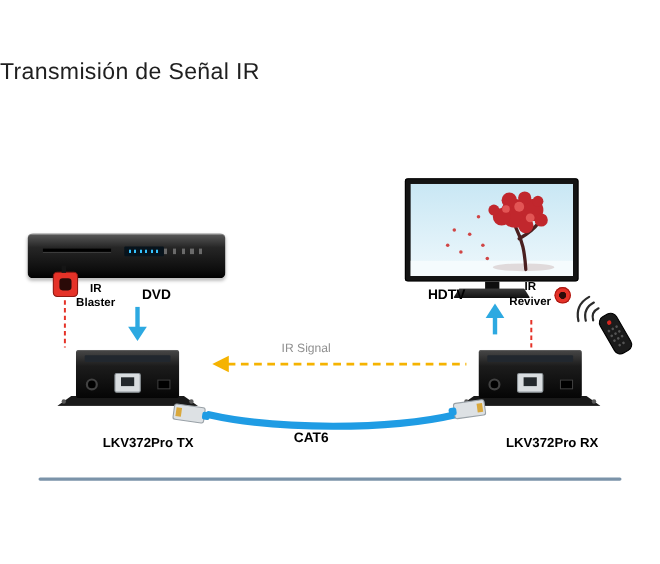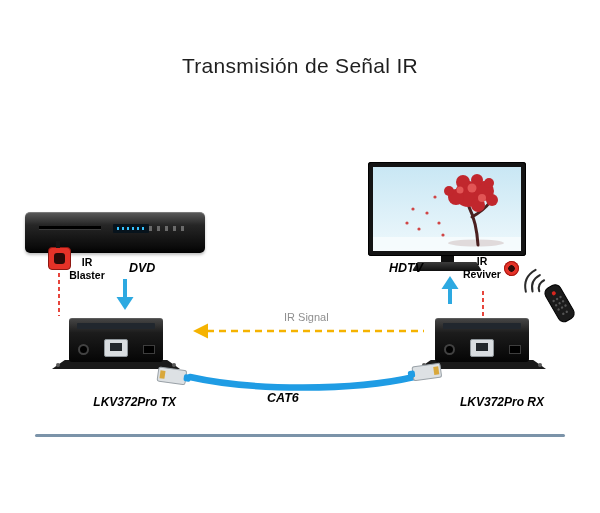--- a/index.html
+++ b/index.html
@@ -1,28 +1,28 @@
 <!DOCTYPE html>
 <html style="--arrow-blue: #2da9e1; --ir-signal-yellow: #f5b301; --ir-red: #e53228; --cable-blue: #1f9ce4; --tree-red: #c1272d; --divider: #7b93a9;"><head>
 <meta charset="utf-8">
 <style>
   html,body{margin:0;padding:0;background:#fff;}
   body{font-family:"Liberation Sans","DejaVu Sans",sans-serif;}
   .canvas{position:relative;width:600px;height:513px;background:#fff;overflow:hidden;}
 
-  .title{position:absolute;top:54px;left:0;width:100%;margin:0;text-align:center;
+  .title{position:absolute;top:54px;left:0;width:100%;margin:0;text-align:left;
          font-size:21px;font-weight:500;color:#1f1f1f;letter-spacing:.3px;}
   .desc{position:absolute;top:112px;left:44px;width:516px;margin:0;
         font-size:12.6px;line-height:1.55;color:#111;}
 
   .lbl{position:absolute;color:#000;}
-  .lbl-bold{font-weight:bold;font-size:12.5px;font-style:italic;}
+  .lbl-bold{font-weight:bold;font-size:12.5px;}
   .lbl-center{text-align:right;}
   .lbl-small{font-weight:bold;font-size:10.5px;line-height:13px;text-align:center;white-space:pre-line;}
-  .lbl-signal{font-size:11px;color:#8f8f8f;margin-left:28px;}
+  .lbl-signal{font-size:11px;color:#8f8f8f;}
 
   
   .dvd{position:absolute;left:25px;top:212px;width:180px;height:40px;
        background:linear-gradient(180deg,#585858 0,#262626 30%,#0b0b0b 85%,#000 100%);
        border-radius:5px;border-top:1px solid #7a7a7a;box-shadow:0 2px 3px rgba(0,0,0,.25);}
   .dvd-slot{position:absolute;left:14px;top:13px;width:62px;height:3px;background:#000;
             box-shadow:0 1px 0 rgba(255,255,255,.12);}
   .dvd-display{position:absolute;left:88px;top:11px;width:36px;height:9px;background:#07131c;border-radius:1px;}
   .dvd-display::after{content:"";position:absolute;left:4px;top:3px;width:28px;height:3px;
             background:repeating-linear-gradient(90deg,#35c3ff 0 2px,transparent 2px 5px);}

